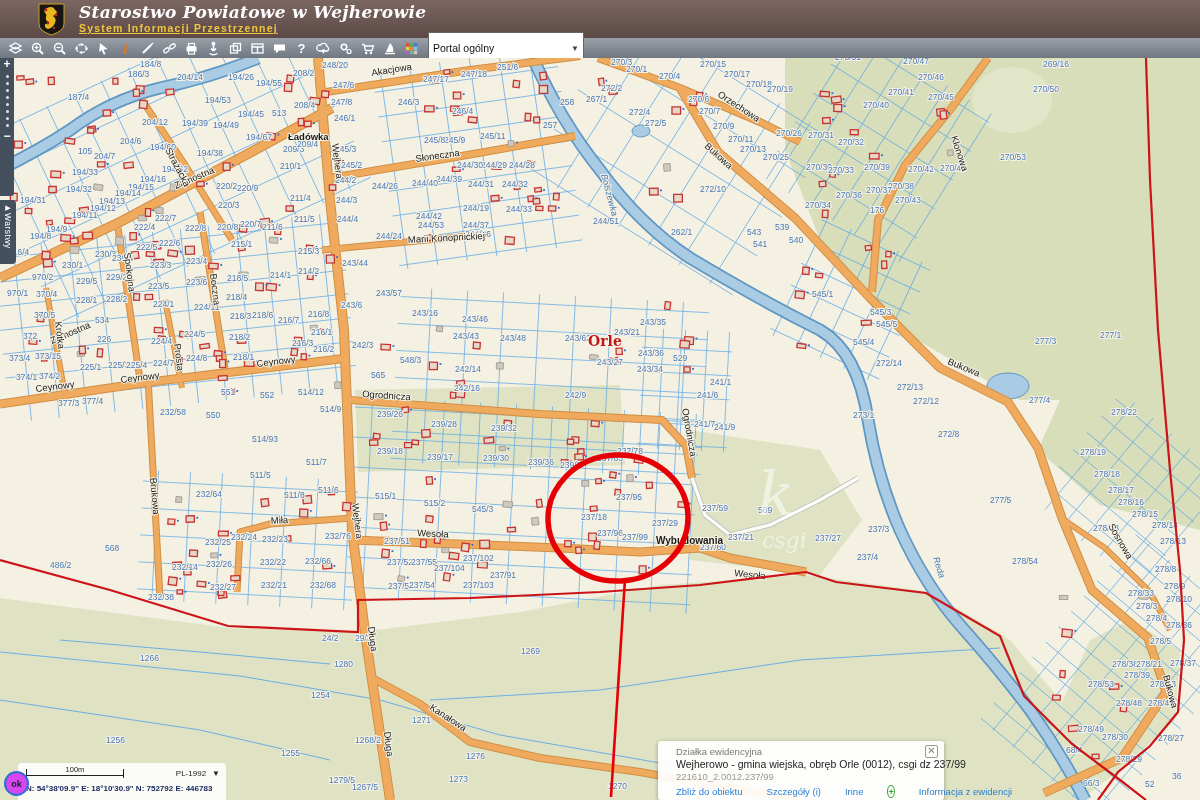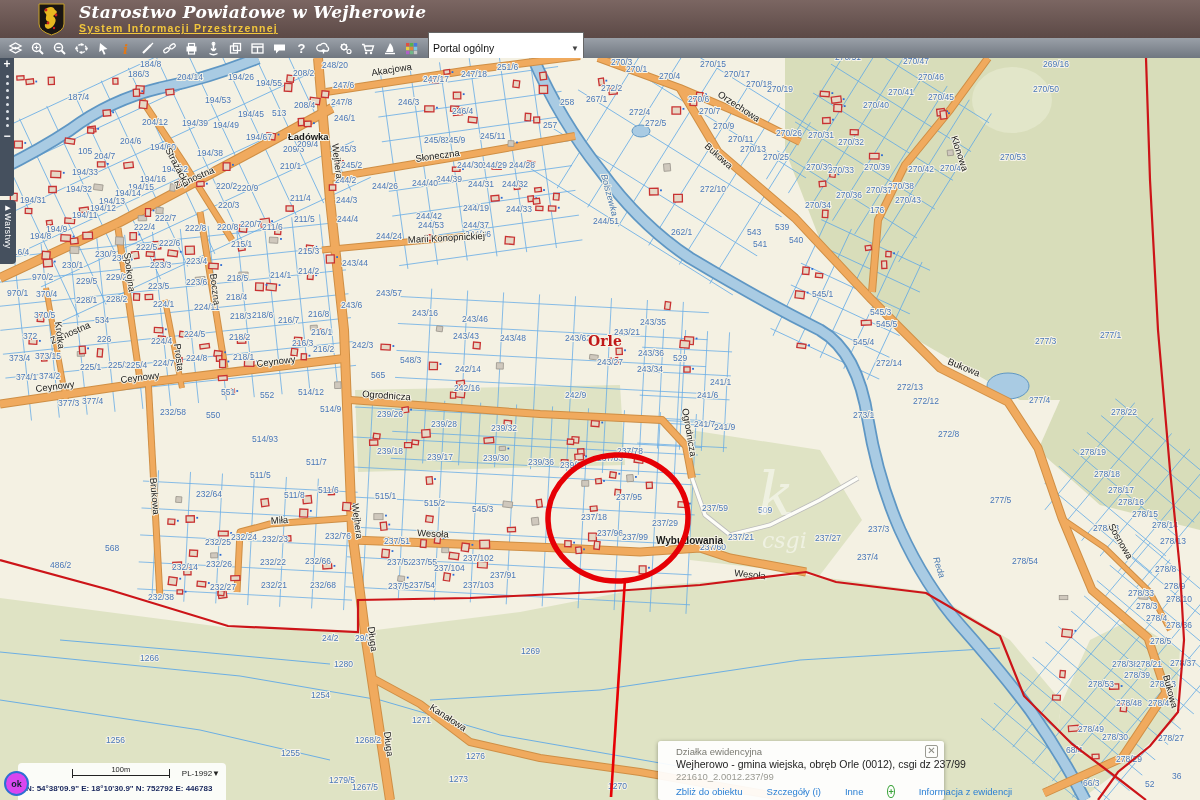--- a/index.html
+++ b/index.html
@@ -36,25 +36,25 @@
   #layersTab .tri{font-size:7px;line-height:8px;}
   #layersTab .vtxt{writing-mode:vertical-rl;font-size:8.5px;letter-spacing:.5px;margin-top:1px;}
 
   
   #map{position:absolute;left:0;top:58px;width:1200px;height:742px;background:#f4f1e3;}
 
   
   #statusbar{position:absolute;left:18px;bottom:0;width:208px;height:37px;
     background:rgba(255,255,255,.88);border-radius:4px 4px 0 0;z-index:40;
     padding:3px 6px 2px 8px;box-sizing:border-box;}
-  #scaleRow{display:flex;align-items:center;justify-content:flex-end;height:14px;}
+  #scaleRow{display:flex;align-items:center;justify-content:space-between;height:14px;}
   #scalebar{position:relative;width:96px;height:9px;border-left:1.5px solid #222;border-right:1.5px solid #222;}
   #scalebar .ln{position:absolute;left:0;right:0;top:6px;border-top:1.5px solid #222;}
   #scalebar .lb{position:absolute;width:100%;text-align:center;top:-4px;font-size:7.5px;color:#222;}
-  #crs{font-size:8px;color:#222;display:flex;align-items:center;cursor:pointer;margin-left:12px;}
+  #crs{font-size:8px;color:#222;display:flex;align-items:center;gap:6px;cursor:pointer;margin-left:12px;}
   #coordRow{font-size:8px;font-weight:bold;color:#17255c;margin-top:4px;white-space:nowrap;}
   #okBtn{position:absolute;left:4px;bottom:4px;width:21px;height:21px;border-radius:50%;
     background:#d946ef;border:2.5px solid #2d6fd2;color:#123;font-size:9px;font-weight:bold;
     display:flex;align-items:center;justify-content:center;z-index:41;cursor:pointer;}
 
   
   #popup{position:absolute;left:658px;bottom:0;width:286px;height:59px;z-index:40;
     background:rgba(255,255,255,.93);border-radius:3px;box-shadow:0 1px 4px rgba(0,0,0,.35);
     padding:5px 8px 4px 18px;box-sizing:border-box;font-size:10px;}
   #popupTitle{color:#7a7a72;font-size:9.5px;}

